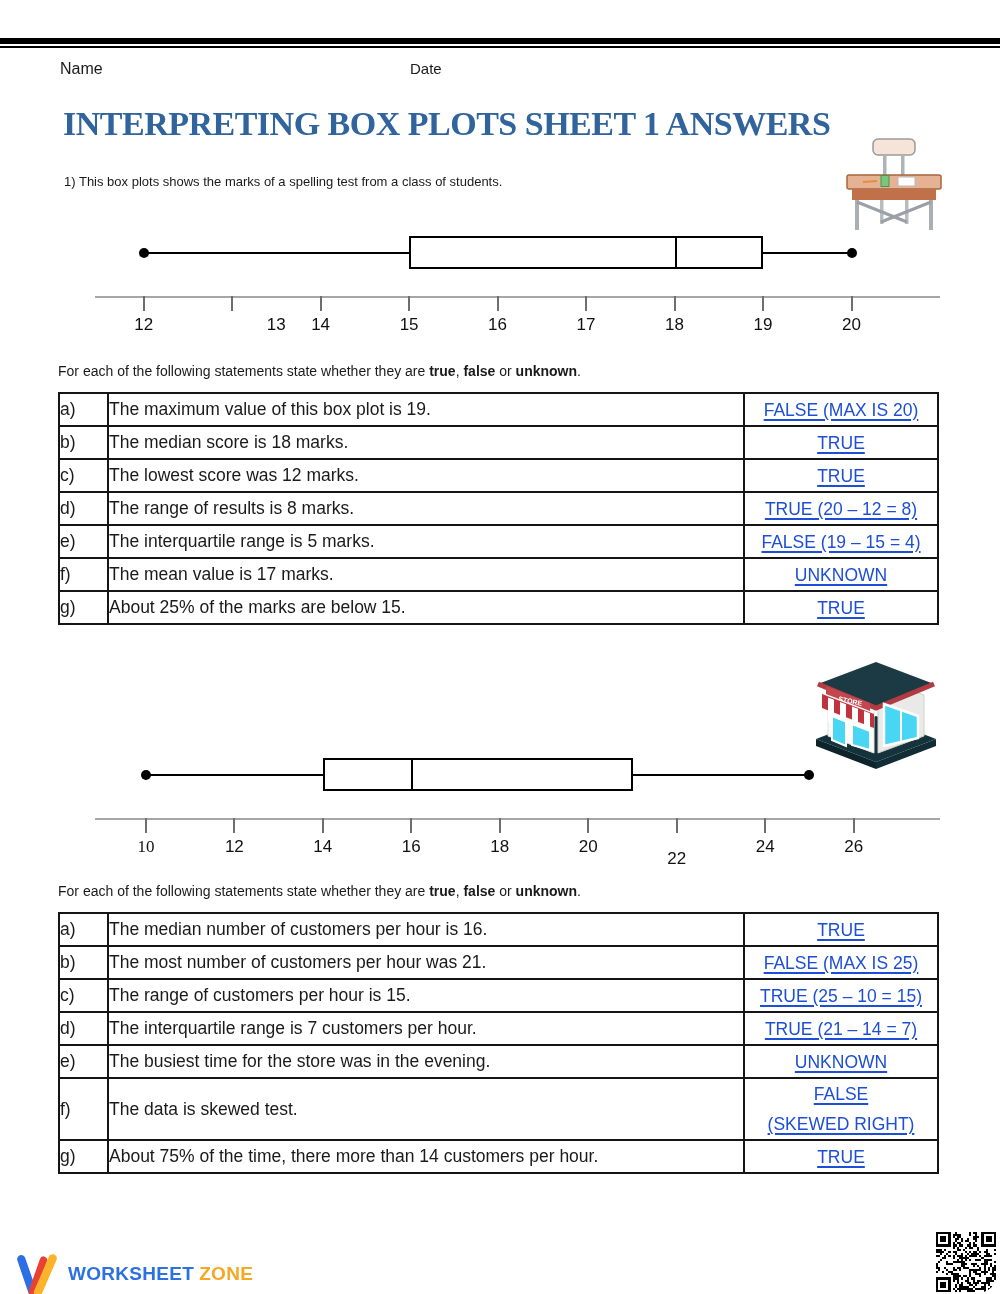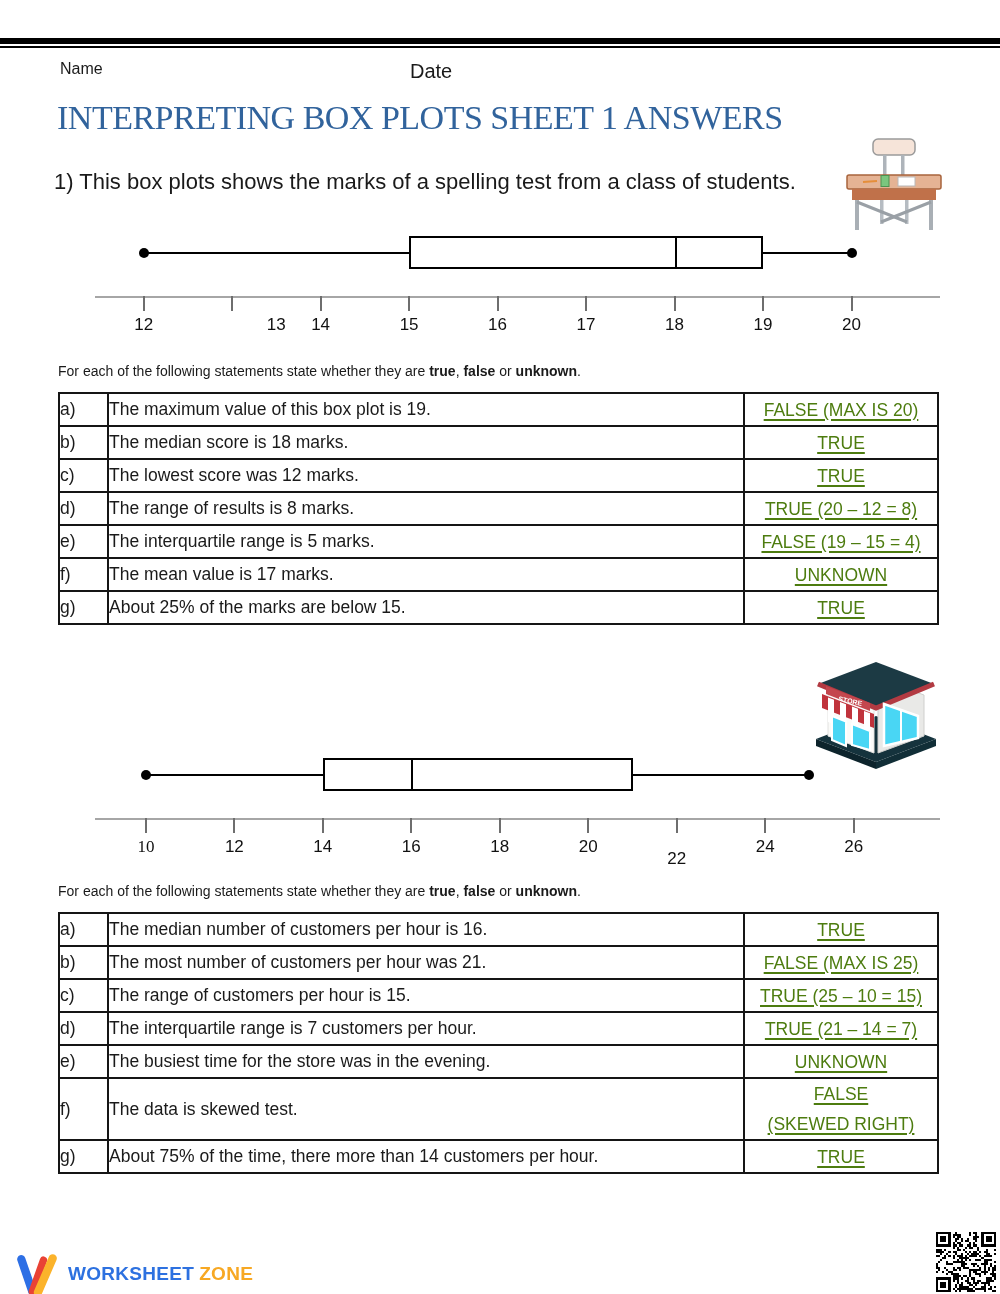--- a/index.html
+++ b/index.html
@@ -1,29 +1,29 @@
 <!DOCTYPE html>
 <html><head>
 <meta charset="utf-8">
 <style>
   html,body{margin:0;padding:0;background:#fff;}
   .page{position:relative;width:1000px;height:1294px;background:#ffffff;
-        font-family:"Liberation Sans",sans-serif;color:#1a1a1a;overflow:hidden;}
+        font-family:"Liberation Sans",sans-serif;color:#1a1a1a;overflow:hidden;border-radius:26px;}
 
   
   .bar-thick{position:absolute;left:0;top:38px;width:100%;height:6px;background:#000;}
   .bar-thin{position:absolute;left:0;top:46px;width:100%;height:2px;background:#000;}
 
   .name-label{position:absolute;left:60px;top:60px;font-size:16px;}
-  .date-label{position:absolute;left:410px;top:60px;font-size:20px;}
+  .date-label{position:absolute;left:410px;top:60px;font-size:15px;}
 
   .page-title{position:absolute;left:57px;top:99px;font-family:"Liberation Serif",serif;
               font-size:34px;color:#31639C;letter-spacing:-0.5px;white-space:nowrap;}
 
-  .q-prompt{position:absolute;left:54px;font-size:22px;line-height:32px;}
+  .q-prompt{position:absolute;left:64px;font-size:13px;line-height:32px;}
   .q1{top:166px;width:780px;}
   .q2{top:671px;width:775px;}
 
   .clipart{position:absolute;}
   .desk-img{left:843px;top:126px;}
   .store-img{left:812px;top:658px;}
 
   
   .plot{position:absolute;left:95px;width:845px;height:118px;}
   .plot-1{top:229px;} .plot-2{top:751px;}
@@ -42,42 +42,42 @@
   .instr-1{top:363px;} .instr-2{top:883px;}
   .b{font-weight:bold;}
 
   table.stmt{position:absolute;left:58px;width:881px;border-collapse:collapse;table-layout:fixed;}
   .tbl-1{top:392px;} .tbl-2{top:912px;}
   table.stmt td{border:2px solid #151515;font-size:17.5px;padding:0;vertical-align:middle;}
   table.stmt tr{height:33px;}
   td.c-letter{width:47px;padding-left:12px;}
   td.c-stmt{padding-left:12px;}
   td.c-ans{width:192px;text-align:center;}
-  .ans{display:block;color:#4d7c0f;text-decoration:underline;
+  .ans{display:block;color:#1d4ed8;text-decoration:underline;
        text-decoration-thickness:2px;text-underline-offset:3px;line-height:30px;}
 
   
   .brand{position:absolute;left:14px;top:1250px;display:flex;align-items:center;}
   .brand-text{font-weight:bold;font-size:19px;letter-spacing:0.3px;margin-left:8px;white-space:nowrap;}
   .brand-blue{color:#2D71E0;} .brand-orange{color:#F7A823;margin-left:5px;}
   .scan-text{position:absolute;right:78px;top:1259px;font-size:25px;letter-spacing:0.5px;color:#262626;white-space:nowrap;}
   .qr{position:absolute;left:934px;top:1230px;width:64px;height:64px;}
 </style>
 </head>
 <body>
 
 <div class="page">
 
   <div class="bar-thick"></div>
   <div class="bar-thin"></div>
 
   <div class="name-label">Name</div>
   <div class="date-label">Date</div>
 
-  <h1 class="page-title" style="margin:0;font-weight:normal;">INTERPRETING BOX PLOTS SHEET 1 ANSWERS</h1>
+  <h1 class="page-title" style="margin:6px;font-weight:bold;">INTERPRETING BOX PLOTS SHEET 1 ANSWERS</h1>
 
   <div class="q-prompt q1">1) This box plots shows the marks of a spelling test from a class of students.</div>
 
   <div class="clipart desk-img">
     <svg width="102" height="106" viewBox="0 0 102 106">
       <rect x="30" y="13" width="42" height="16" rx="5" fill="#F6E4D9" stroke="#9a9a9a" stroke-width="1.5"></rect>
       <rect x="40" y="29" width="3.5" height="21" fill="#AEB4BA"></rect>
       <rect x="58" y="29" width="3.5" height="21" fill="#AEB4BA"></rect>
       <rect x="4" y="49" width="94" height="14" rx="2" fill="#E5B394" stroke="#A8643C" stroke-width="1.5"></rect>
       <rect x="55" y="51" width="17" height="9" fill="#fff" stroke="#b9b9b9"></rect>

